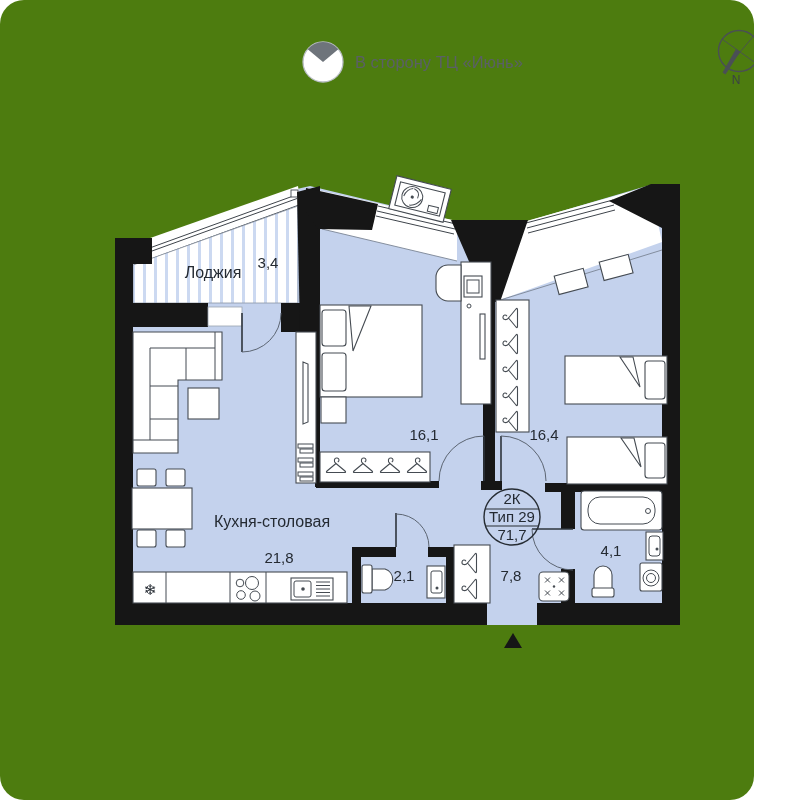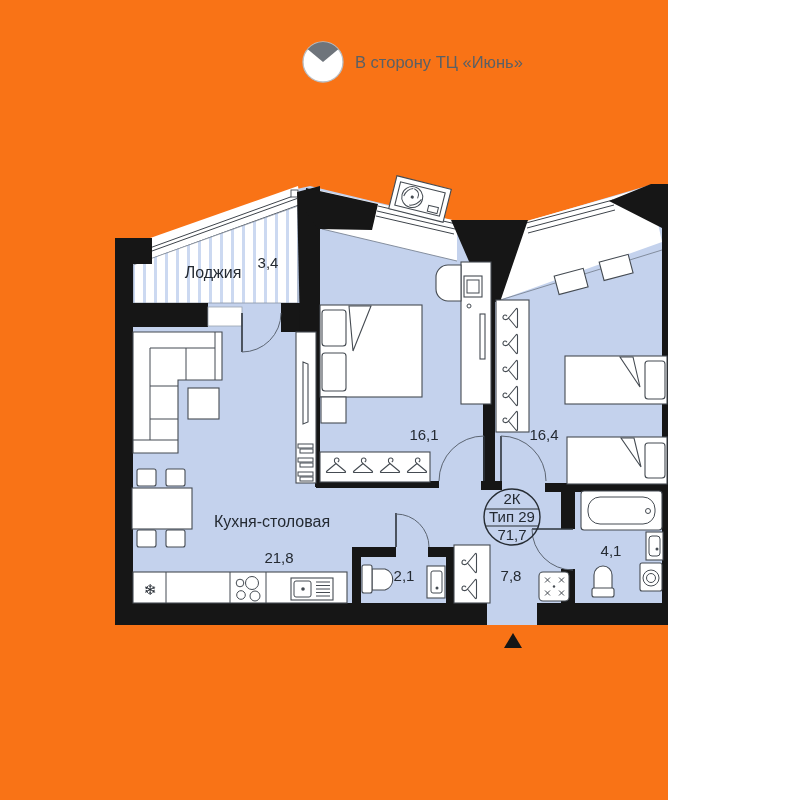--- a/index.html
+++ b/index.html
@@ -1,16 +1,16 @@
 <!DOCTYPE html>
 <html><head>
 <meta charset="utf-8">
 <style>
   html,body{margin:0;padding:0;background:#ffffff;}
-  #stage{position:relative;width:668px;height:800px;background:#f97316;overflow:hidden;}
+  #stage{position:relative;width:754px;height:800px;background:#4d7c0f;overflow:hidden;border-radius:24px;}
   svg{position:absolute;left:0;top:0;}
   text{font-family:"Liberation Sans","DejaVu Sans",sans-serif;fill:#242a32;}
   .area-lbl{font-size:15px;font-weight:500;text-anchor:middle;}
   .name-lbl{font-size:16px;font-weight:400;text-anchor:middle;}
   .badge-lbl{font-size:15px;font-weight:500;text-anchor:middle;}
   .hdr-lbl{font-size:16.5px;font-weight:400;fill:#5a6065;text-anchor:start;}
   .north-lbl{font-size:12px;font-weight:500;fill:#3b4046;text-anchor:middle;}
   .furn{fill:#ffffff;stroke:#454b52;stroke-width:1.1;}
   .furn-ln{fill:none;stroke:#454b52;stroke-width:1;}
   .wall{fill:#161616;stroke:none;}

